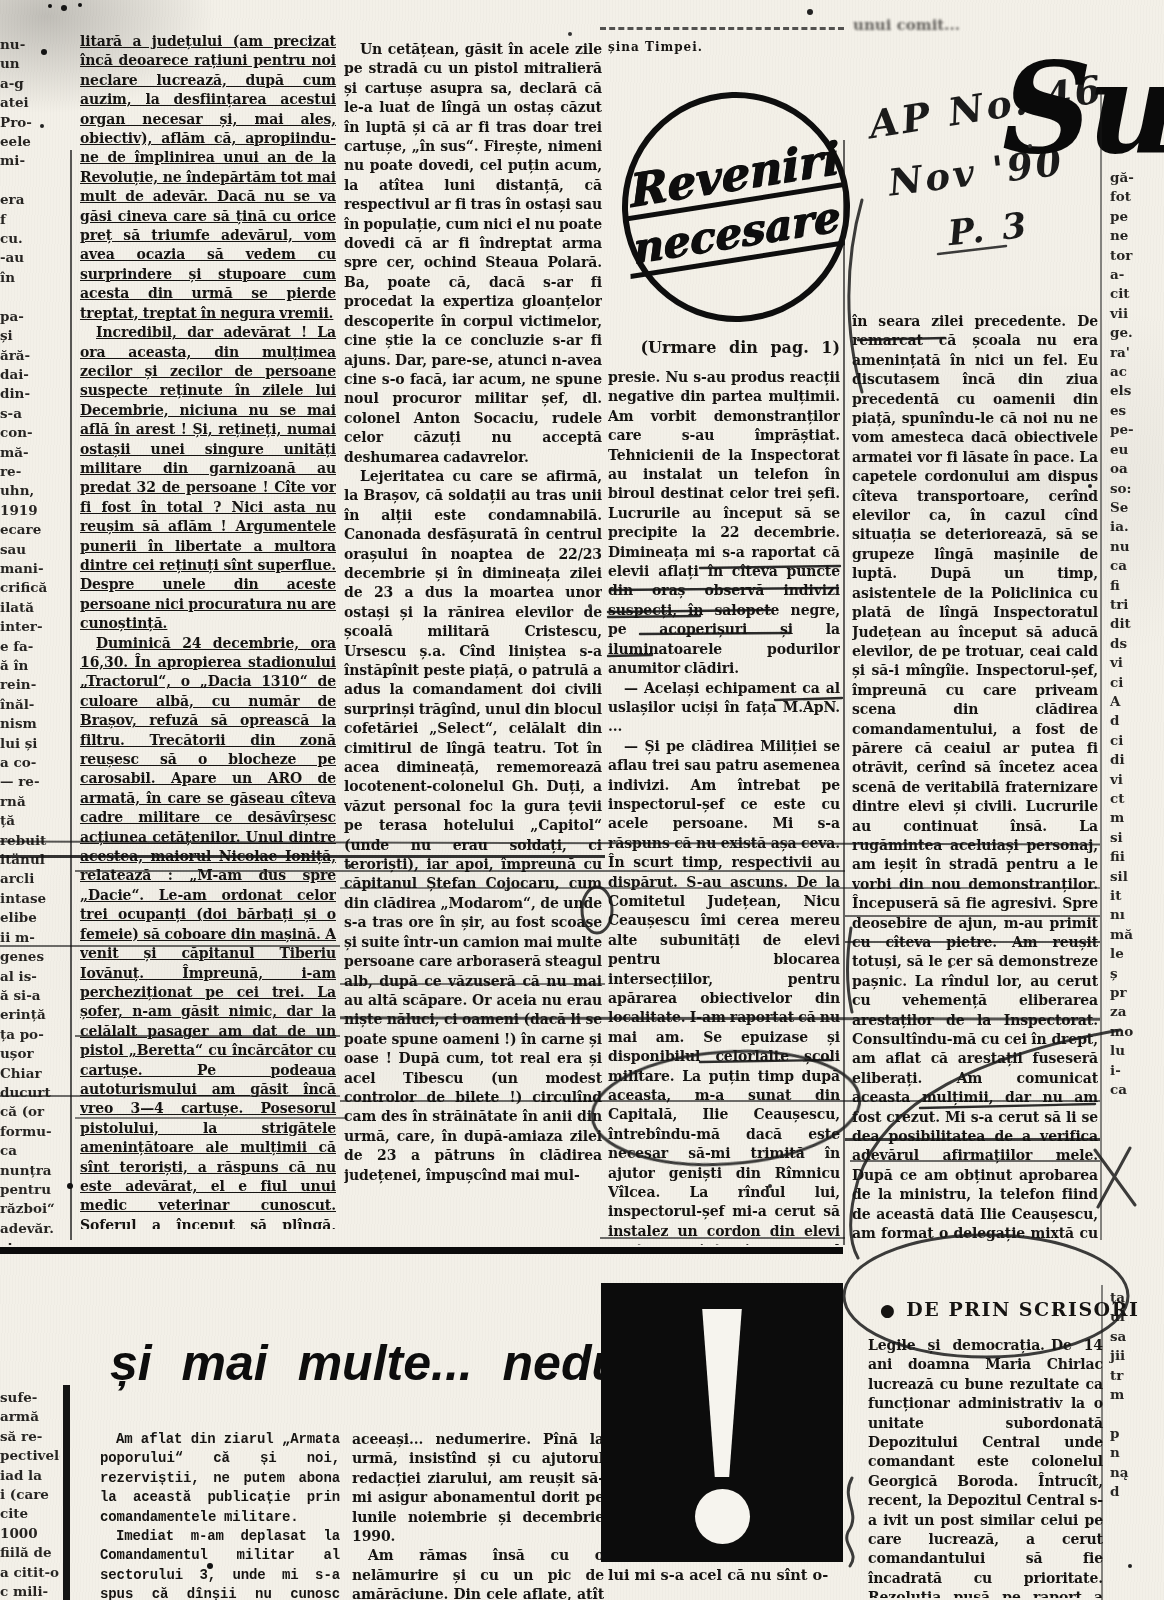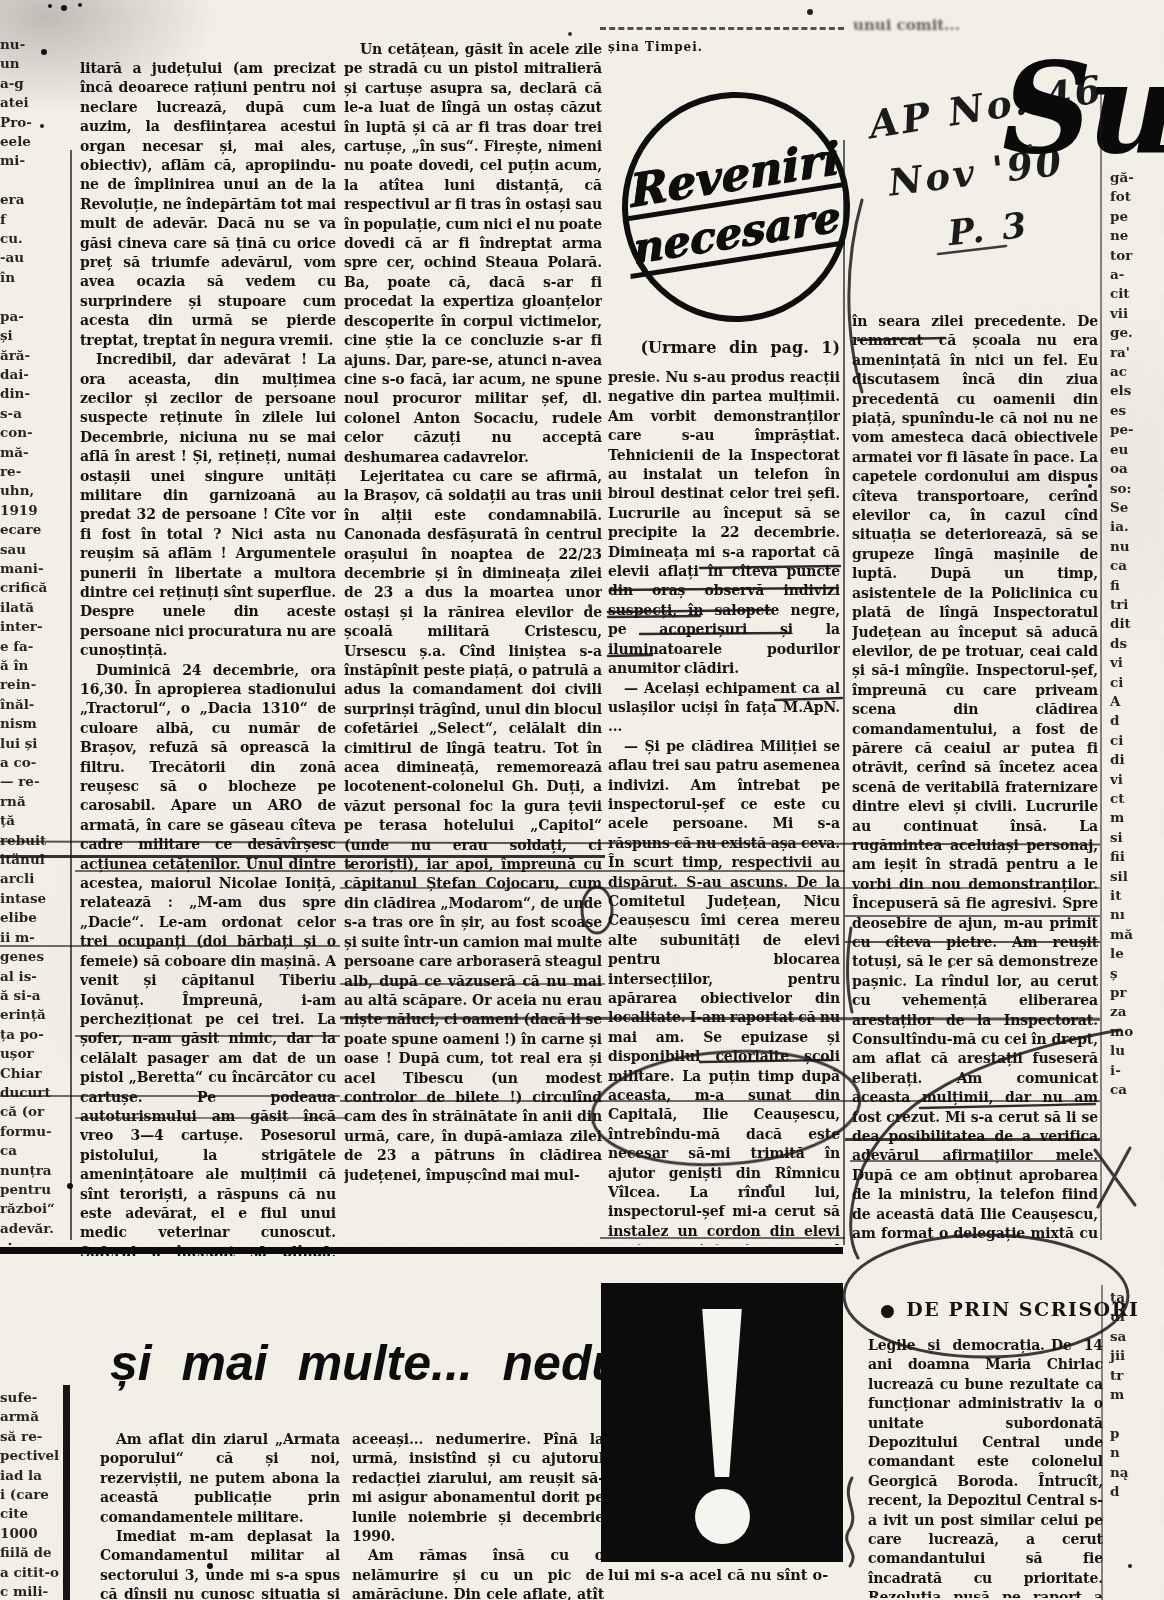--- a/index.html
+++ b/index.html
@@ -202,21 +202,21 @@
 sa
 jii
 tr
 m
 
 p
 n
 ną
 d</div>
 
-  <div class="col" style="left:80px;top:59px;width:256px;height:1197px;">
+  <div class="col" style="left:80px;top:32px;width:256px;height:1197px;text-decoration:underline;">
     <p class="noind">litară a județului (am precizat încă deoarece rațiuni pentru noi neclare lucrează, după cum auzim, la desființarea acestui organ necesar și, mai ales, obiectiv), aflăm că, apropiindu-ne de împlinirea unui an de la Revoluție, ne îndepărtăm tot mai mult de adevăr. Dacă nu se va găsi cineva care să țină cu orice preț să triumfe adevărul, vom avea ocazia să vedem cu surprindere și stupoare cum acesta din urmă se pierde treptat, treptat în negura vremii.</p>
     <p>Incredibil, dar adevărat ! La ora aceasta, din mulțimea zecilor și zecilor de persoane suspecte reținute în zilele lui Decembrie, niciuna nu se mai află în arest ! Și, rețineți, numai ostașii unei singure unități militare din garnizoană au predat 32 de persoane ! Cîte vor fi fost în total ? Nici asta nu reușim să aflăm ! Argumentele punerii în libertate a multora dintre cei reținuți sînt superflue. Despre unele din aceste persoane nici procuratura nu are cunoștință.</p>
     <p>Duminică 24 decembrie, ora 16,30. În apropierea stadionului „Tractorul“, o „Dacia 1310“ de culoare albă, cu număr de Brașov, refuză să oprească la filtru. Trecătorii din zonă reușesc să o blocheze pe carosabil. Apare un ARO de armată, în care se găseau cîteva cadre militare ce desăvîrșesc acțiunea cetățenilor. Unul dintre acestea, maiorul Nicolae Ioniță, relatează : „M-am dus spre „Dacie“. Le-am ordonat celor trei ocupanți (doi bărbați și o femeie) să coboare din mașină. A venit și căpitanul Tiberiu Iovănuț. Împreună, i-am percheziționat pe cei trei. La șofer, n-am găsit nimic, dar la celălalt pasager am dat de un pistol „Beretta“ cu încărcător cu cartușe. Pe podeaua autoturismului am găsit încă vreo 3—4 cartușe. Posesorul pistolului, la strigătele amenințătoare ale mulțimii că sînt teroriști, a răspuns că nu este adevărat, el e fiul unui medic veterinar cunoscut. Șoferul a început să plîngă, reproșîndu-le celorlalți doi că dacă știa că sînt înarmați nu-i lua în mașină. Femeia turuia într-una, cerîndu-ne să-i lăsăm în pace, că sînt nevinovați. I-am spus să tacă. La între-</p>
   </div>
 
   <div class="col" style="left:344px;top:40px;width:258px;height:1205px;">
     <p>Un cetățean, găsit în acele zile pe stradă cu un pistol mitralieră și cartușe asupra sa, declară că le-a luat de lîngă un ostaș căzut în luptă și că ar fi tras doar trei cartușe, „în sus“. Firește, nimeni nu poate dovedi, cel puțin acum, la atîtea luni distanță, că respectivul ar fi tras în ostași sau în populație, cum nici el nu poate dovedi că ar fi îndreptat arma spre cer, ochind Steaua Polară. Ba, poate că, dacă s-ar fi procedat la expertiza gloanțelor descoperite în corpul victimelor, cine știe la ce concluzie s-ar fi ajuns. Dar, pare-se, atunci n-avea cine s-o facă, iar acum, ne spune noul procuror militar șef, dl. colonel Anton Socaciu, rudele celor căzuți nu acceptă deshumarea cadavrelor.</p>
     <p>Lejeritatea cu care se afirmă, la Brașov, că soldații au tras unii în alții este condamnabilă. Canonada desfășurată în centrul orașului în noaptea de 22/23 decembrie și în dimineața zilei de 23 a dus la moartea unor ostași și la rănirea elevilor de școală militară Cristescu, Ursescu ș.a. Cînd liniștea s-a înstăpînit peste piață, o patrulă a adus la comandament doi civili surprinși trăgînd, unul din blocul cofetăriei „Select“, celălalt din cimitirul de lîngă teatru. Tot în acea dimineață, rememorează locotenent-colonelul Gh. Duți, a văzut personal foc la gura țevii pe terasa hotelului „Capitol“ (unde nu erau soldați, ci teroriști), iar apoi, împreună cu căpitanul Ștefan Cojocaru, cum din clădirea „Modarom“, de unde s-a tras ore în șir, au fost scoase și suite într-un camion mai multe persoane care arboraseră steagul alb, după ce văzuseră că nu mai au altă scăpare. Or aceia nu erau niște năluci, ci oameni (dacă li se poate spune oameni !) în carne și oase ! După cum, tot real era și acel Tibescu (un modest controlor de bilete !) circulînd cam des în străinătate în anii din urmă, care, în după-amiaza zilei de 23 a pătruns în clădirea județenei, împușcînd mai mul-</p>
   </div>
 
@@ -264,21 +264,21 @@
   <div class="streak" style="left:0;top:1095px;width:340px;height:2px;opacity:.6;"></div>
   <div class="streak" style="left:340px;top:1100px;width:760px;height:2px;opacity:.6;"></div>
   <div class="streak" style="left:75px;top:1117px;width:270px;height:2px;opacity:.5;"></div>
   <div class="streak" style="left:845px;top:1138px;width:255px;height:3px;opacity:.8;"></div>
   <div class="streak" style="left:850px;top:1160px;width:250px;height:2px;opacity:.6;"></div>
   <div class="streak" style="left:600px;top:1237px;width:245px;height:2px;opacity:.6;"></div>
   <div class="thickbar"></div>
 
   <div class="bh2">și mai multe... nedumeriri</div>
 
-  <div class="col" style="left:100px;top:1430px;width:240px;height:170px;">
+  <div class="col" style="left:100px;top:1430px;width:240px;height:170px;font-family:Liberation Mono, monospace;">
     <p>Am aflat din ziarul „Armata poporului“ că și noi, rezerviștii, ne putem abona la această publicație prin comandamentele militare.</p>
     <p>Imediat m-am deplasat la Comandamentul militar al sectorului 3, unde mi s-a spus că dînșii nu cunosc situația și că în nici un caz,</p>
   </div>
   <div class="col" style="left:352px;top:1430px;width:252px;height:170px;">
     <p class="noind">aceeași... nedumerire. Pînă la urmă, insistînd și cu ajutorul redacției ziarului, am reușit să-mi asigur abonamentul dorit pe lunile noiembrie și decembrie 1990.</p>
     <p>Am rămas însă cu o nelămurire și cu un pic de amărăciune. Din cele aflate, atît la Comandamentul militar al</p>
   </div>
 
   <div class="exclbox">
     <div class="excl-bar"></div>

